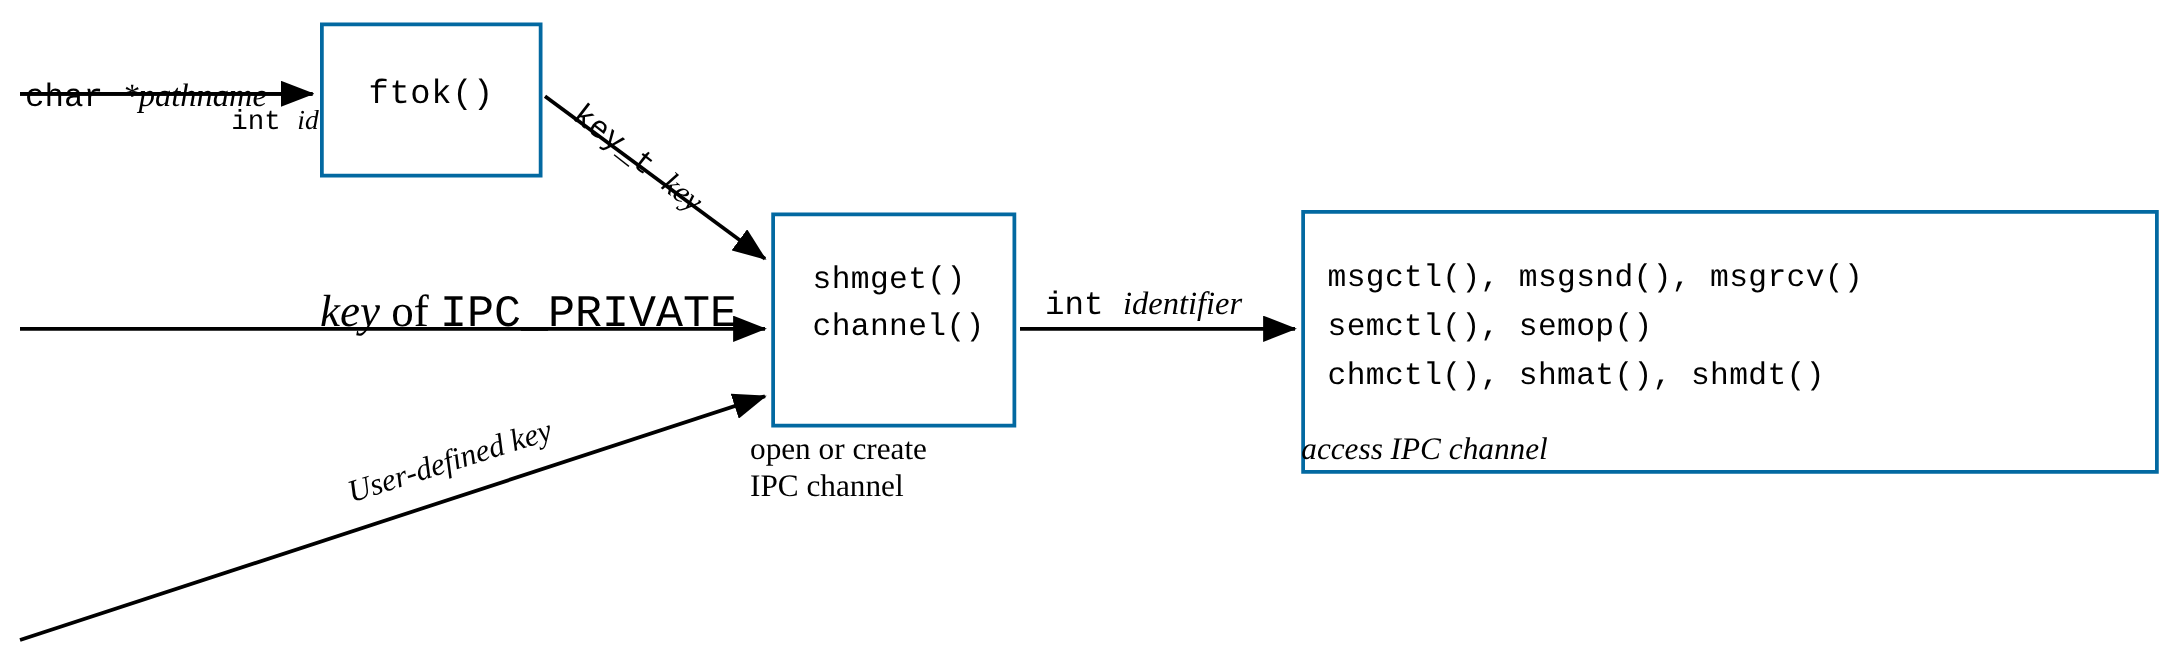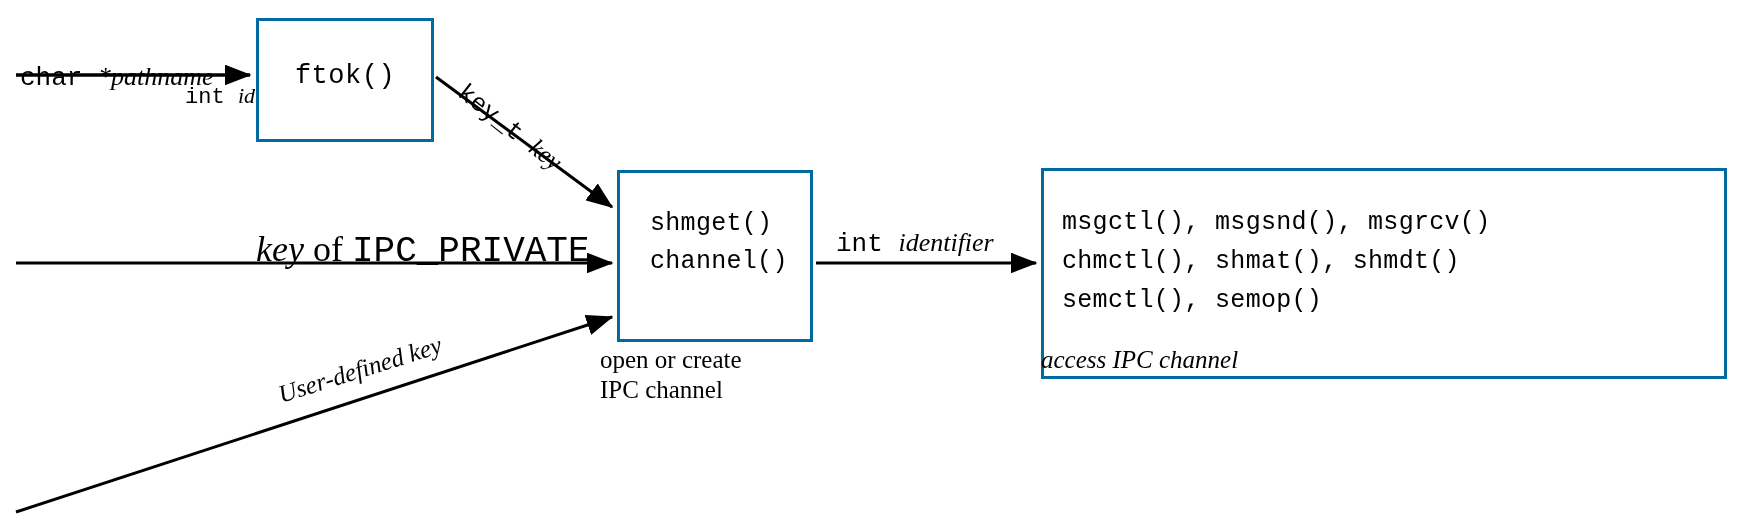--- a/index.html
+++ b/index.html
@@ -196,22 +196,22 @@
   </div>
 
   <div class="caption" id="caption-middle">
     <div>open or create</div>
     <div>IPC channel</div>
   </div>
 
   <div class="box" id="access-box">
     <div class="lines mono">
       <div>msgctl(), msgsnd(), msgrcv()</div>
+      <div>semctl(), semop()</div>
       <div>chmctl(), shmat(), shmdt()</div>
-      <div>semctl(), semop()</div>
     </div>
   </div>
 
   <div class="caption" id="caption-right">access IPC channel</div>
 
   <div class="edge-label" id="label-pathname">
     <span class="mono">char </span><span class="serif-italic">*pathname</span>
   </div>
 
   <div class="edge-label" id="label-int-id">

